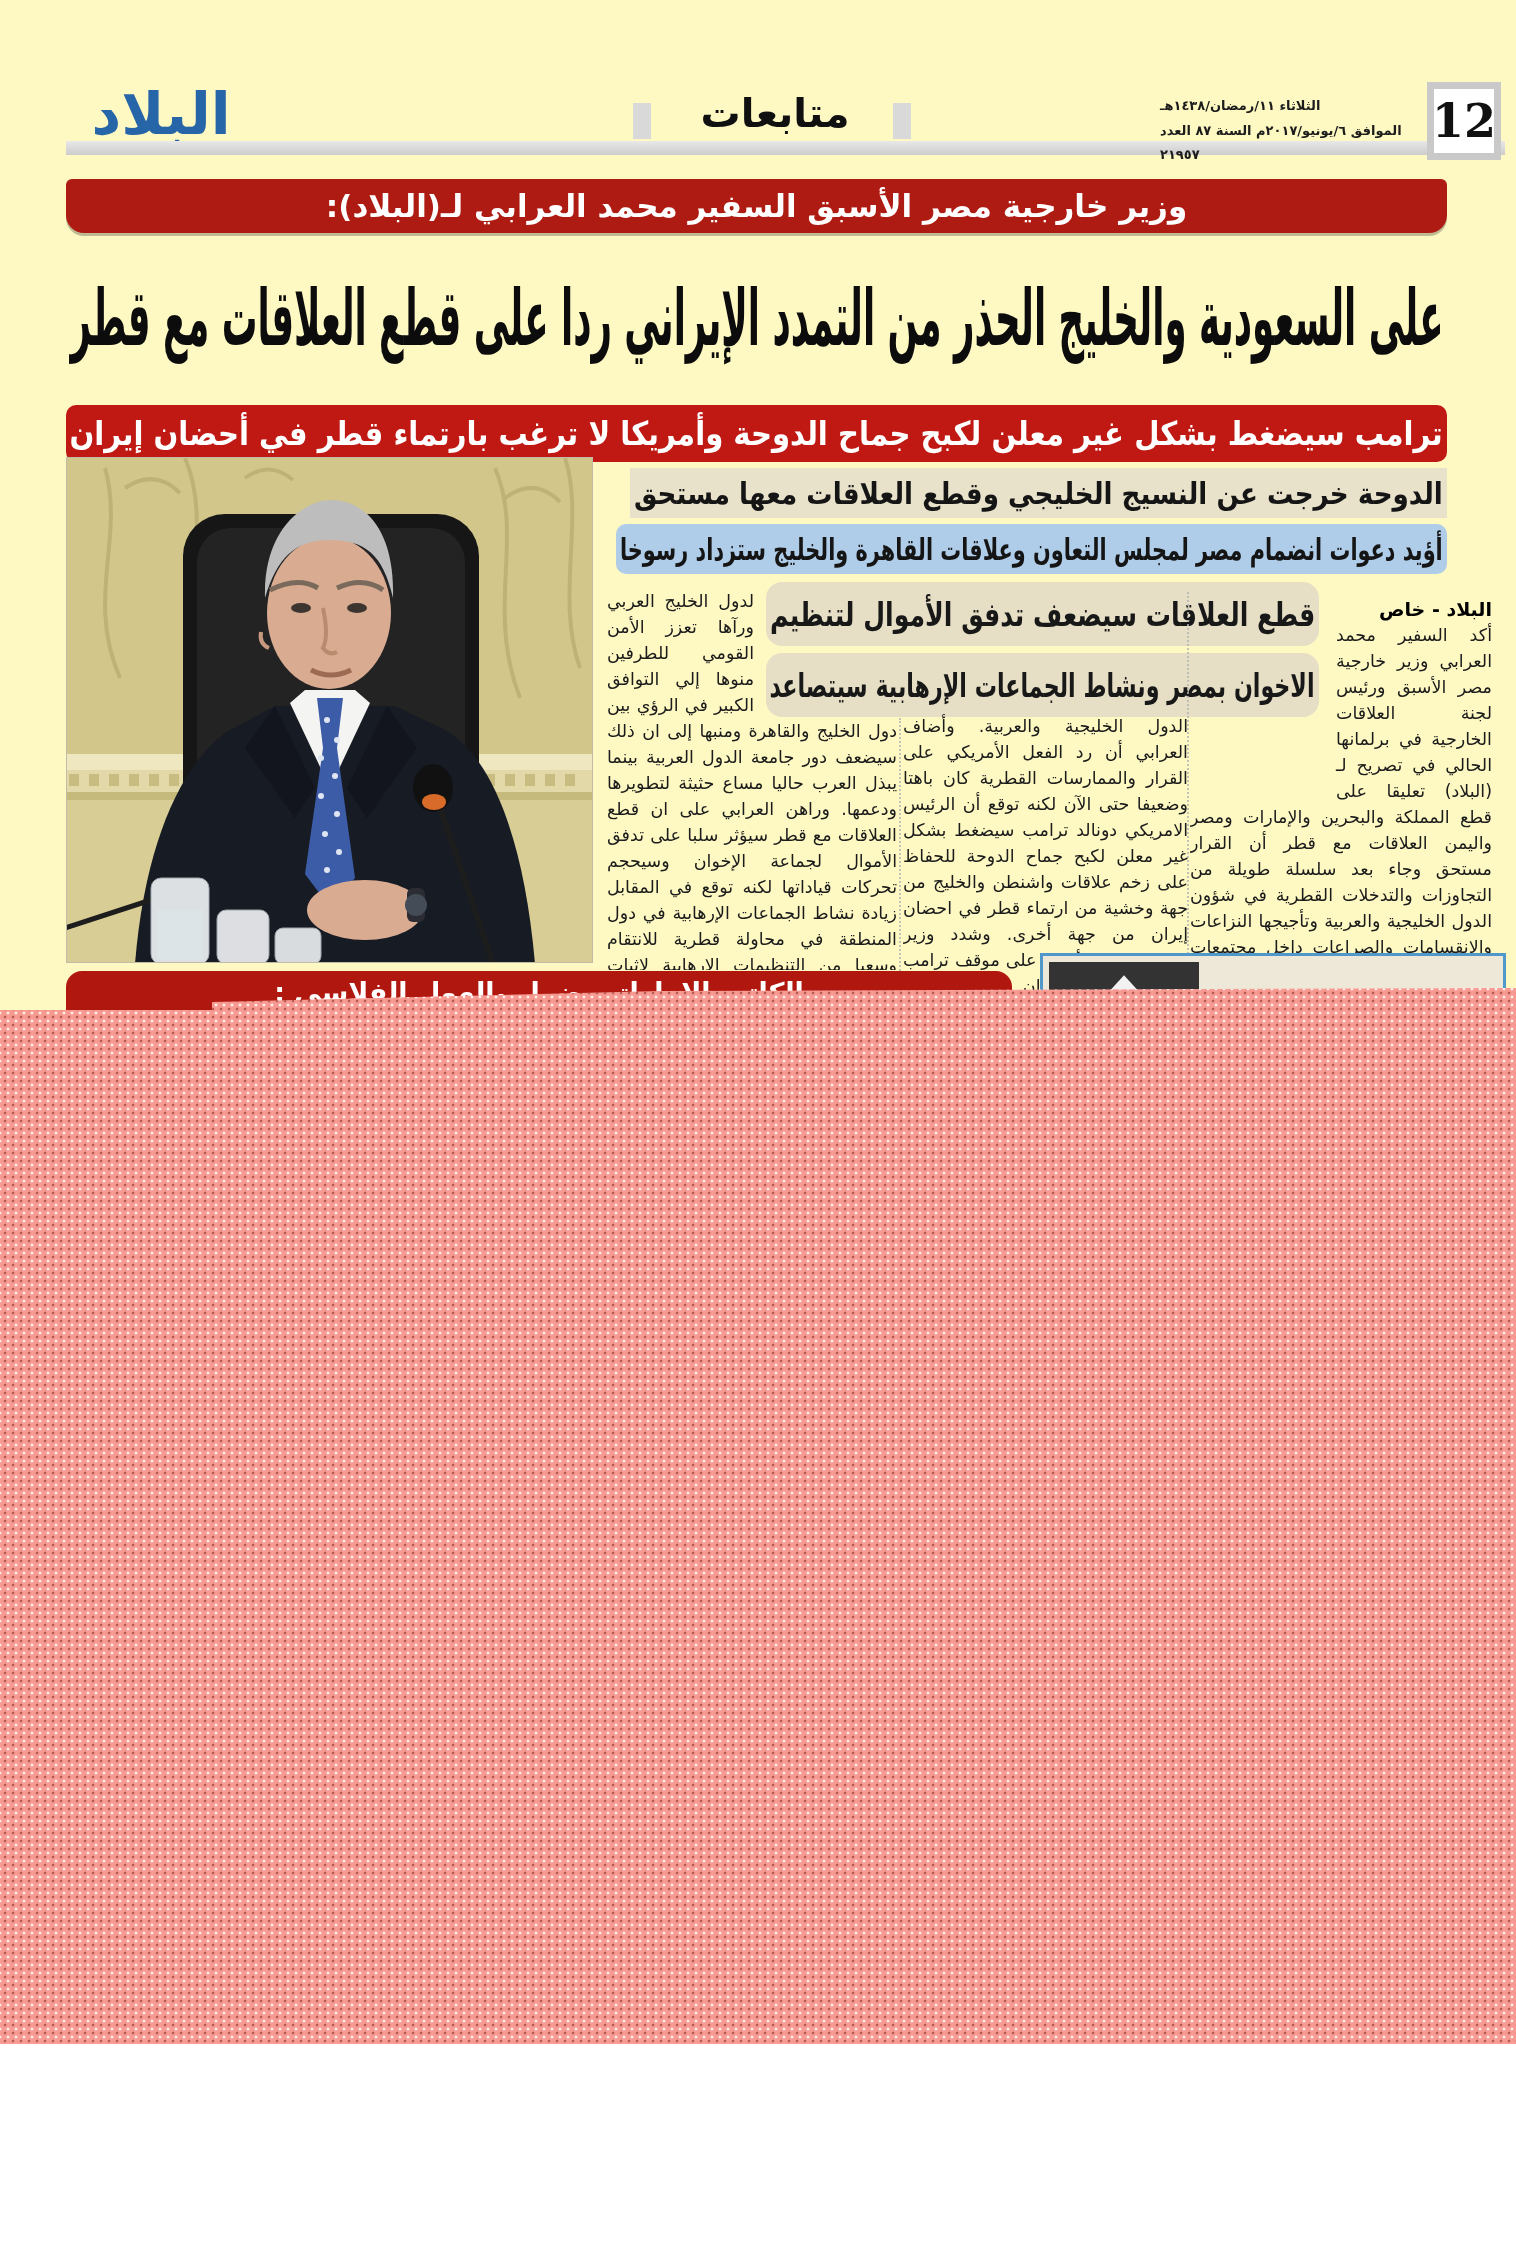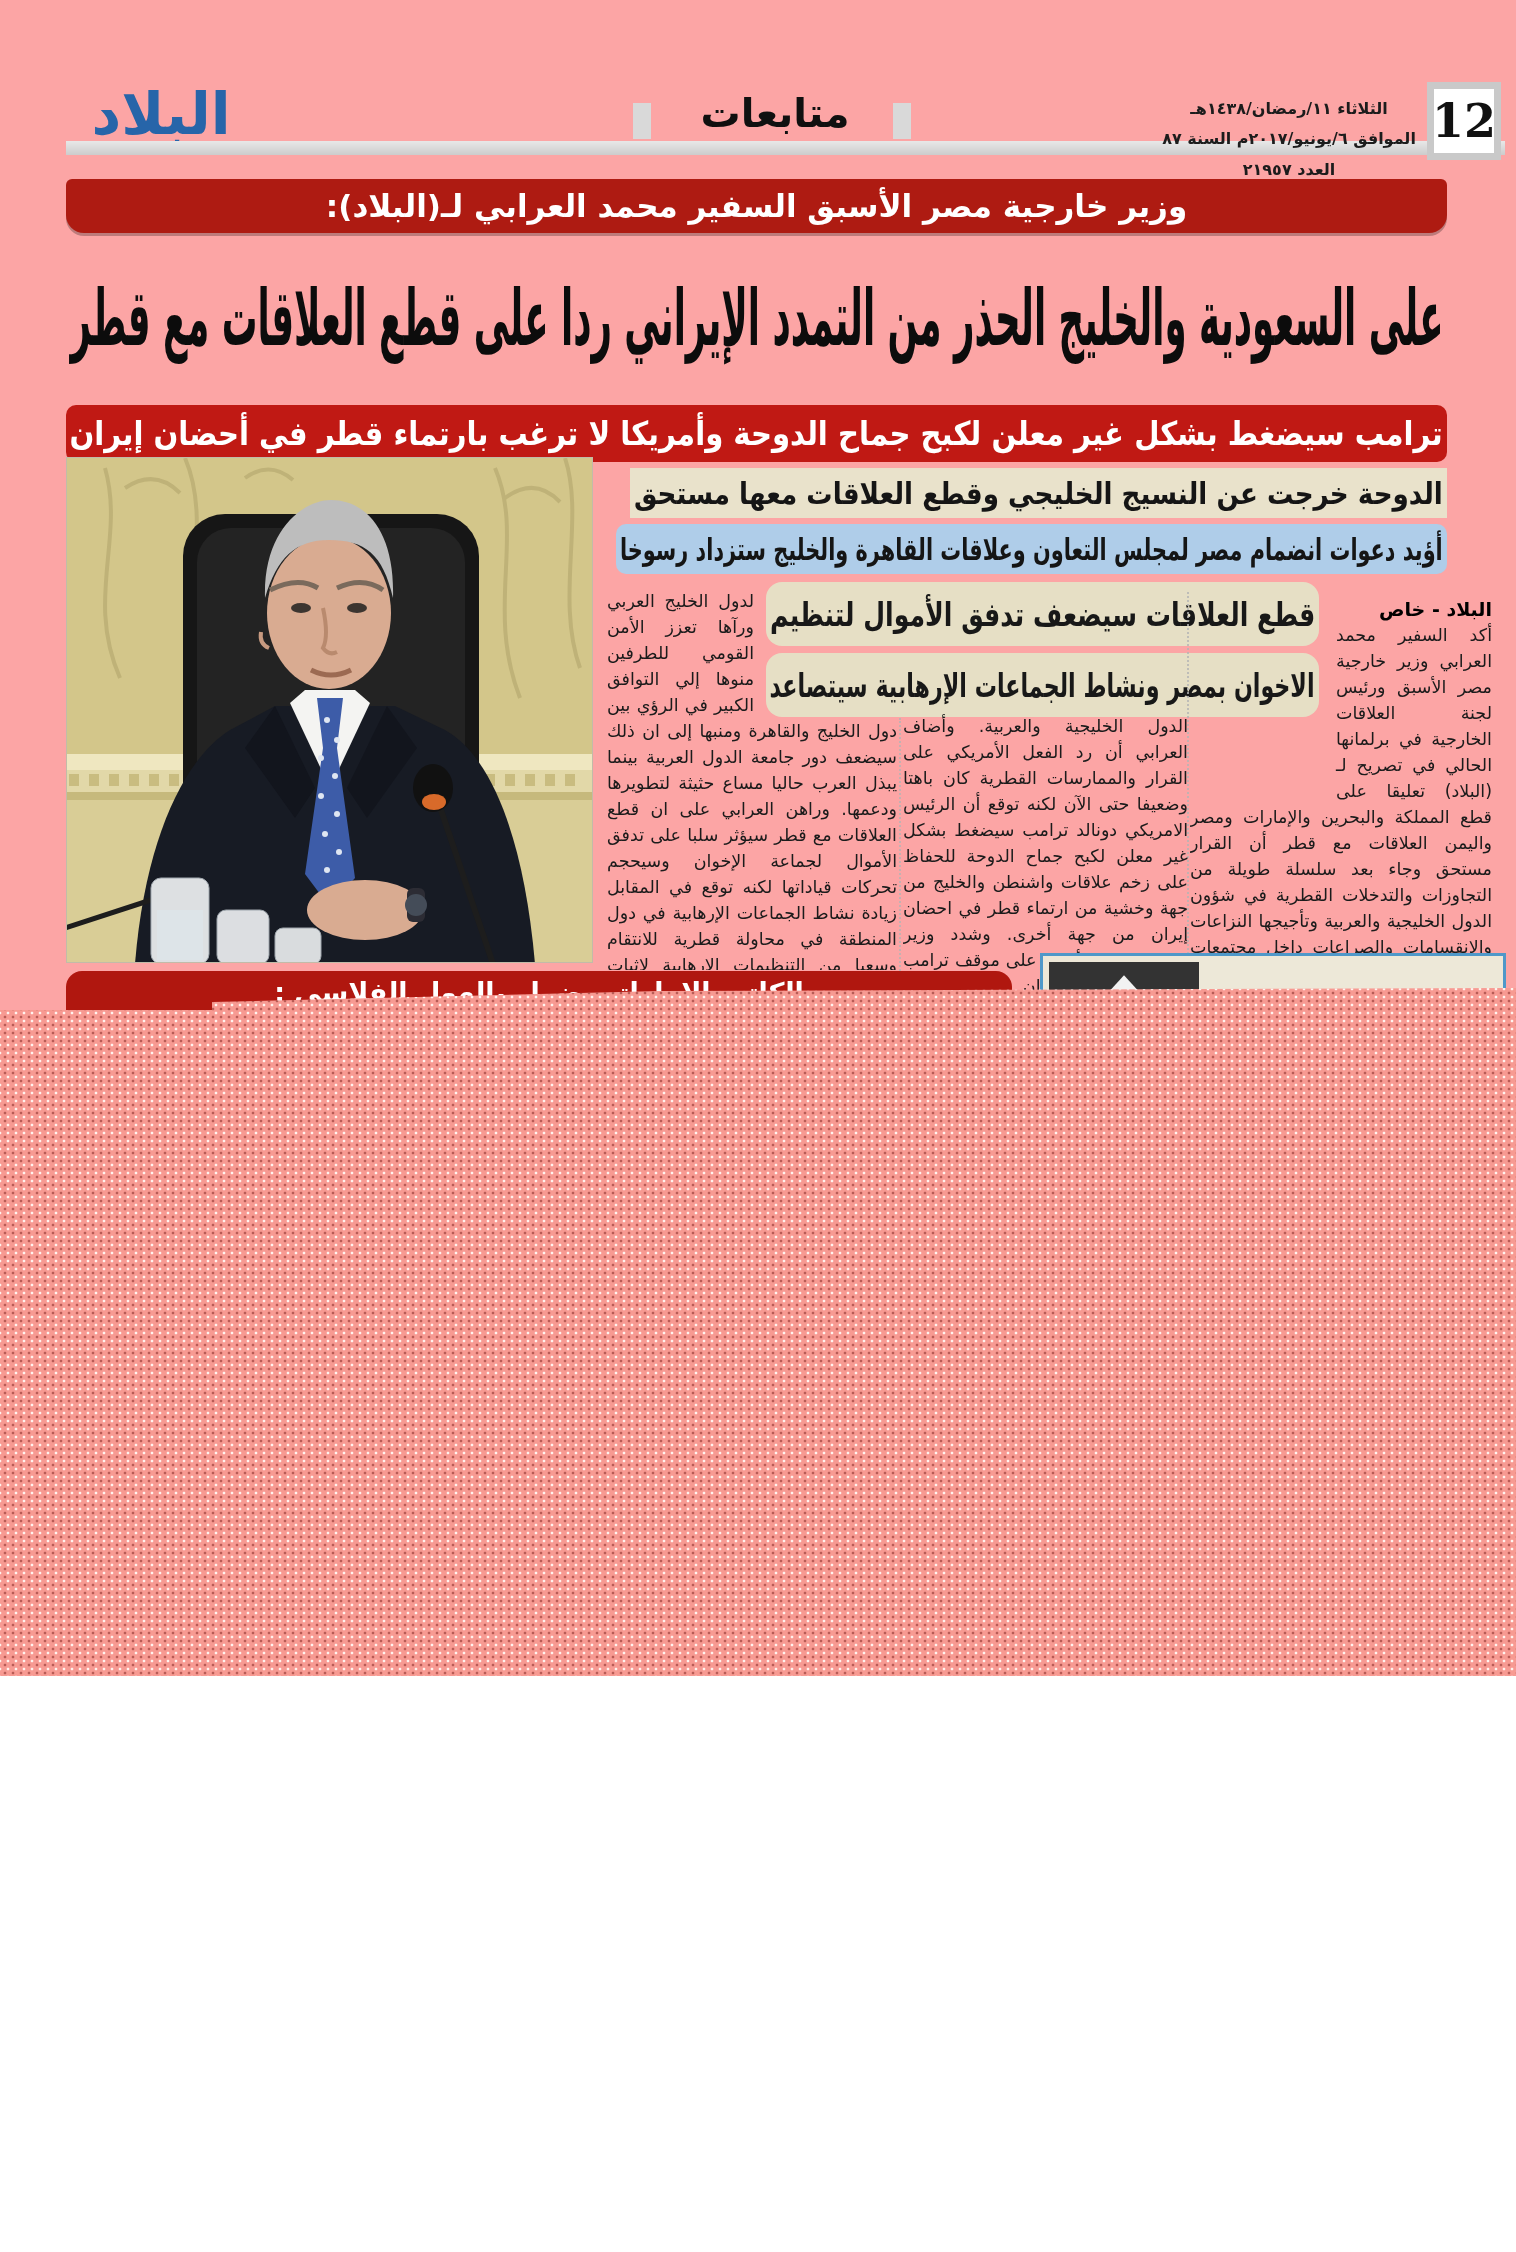--- a/index.html
+++ b/index.html
@@ -1,31 +1,31 @@
 <!DOCTYPE html>
 <html lang="ar" dir="rtl"><head>
 <meta charset="utf-8">
 <style>
   html,body{margin:0;padding:0;background:#ffffff;}
-  .page{position:relative;width:1516px;height:1676px;background:#fca5a5;overflow:hidden;
+  .page{position:relative;width:1516px;height:2044px;background:#fef9c3;overflow:hidden;
         font-family:"DejaVu Sans",sans-serif;direction:rtl;}
   .abs{position:absolute;}
   .flexc{display:flex;align-items:center;justify-content:center;margin-top:6px;}
   .fitspan{display:inline-block;white-space:nowrap;transform-origin:center;}
   
   .logo{left:66px;top:80px;width:190px;text-align:center;font-size:58px;font-weight:bold;
         color:#2765A9;letter-spacing:-1px;}
   .graybar{left:66px;top:141px;width:1381px;height:14px;
            background:linear-gradient(#e8e8e8,#cccccc);}
   .graybar2{left:1457px;top:141px;width:48px;height:14px;background:linear-gradient(#e8e8e8,#cccccc);}
   .tick{width:18px;height:36px;top:103px;background:#d9d9d9;}
   .section-title{left:655px;top:90px;width:240px;text-align:center;font-size:40px;
                  font-weight:bold;color:#101010;}
-  .dates{left:1160px;top:94px;width:258px;font-size:16px;font-weight:bold;color:#1c1c1c;
-         line-height:1.9;text-align:center;}
+  .dates{left:1160px;top:94px;width:258px;font-size:13px;font-weight:bold;color:#1c1c1c;
+         line-height:1.9;text-align:left;}
   .pagebox{left:1427px;top:82px;width:74px;height:78px;background:#c9c9c9;padding:0;}
   .pagebox-inner{position:absolute;left:7px;top:7px;right:7px;bottom:7px;background:#ffffff;
                  display:flex;align-items:center;justify-content:center;
                  font-family:"DejaVu Serif",serif;font-size:46px;font-weight:bold;color:#111;}
   
   .kicker{left:66px;top:173px;width:1381px;height:54px;background:#AE1B12;
           border-radius:6px 6px 18px 18px;color:#fff;font-size:31px;font-weight:bold;
           box-shadow:0 3px 0 rgba(0,0,0,.25);}
   .headline{left:66px;top:232px;width:1381px;height:160px;color:#0c0c0c;
             font-size:54px;font-weight:900;}

